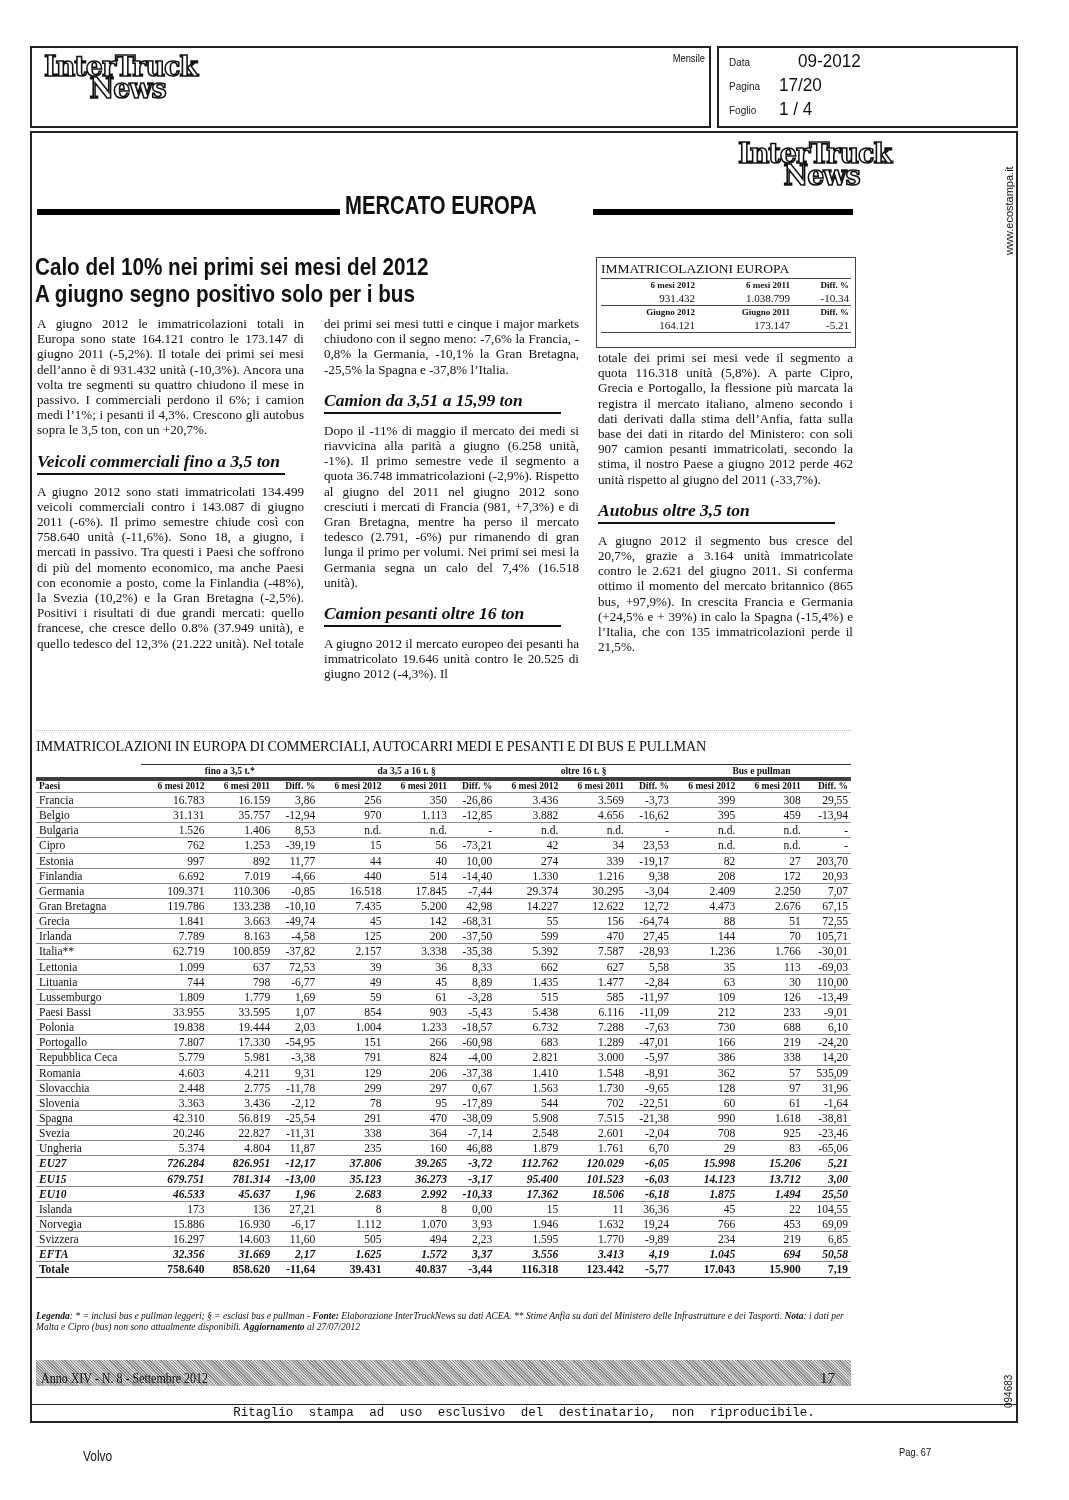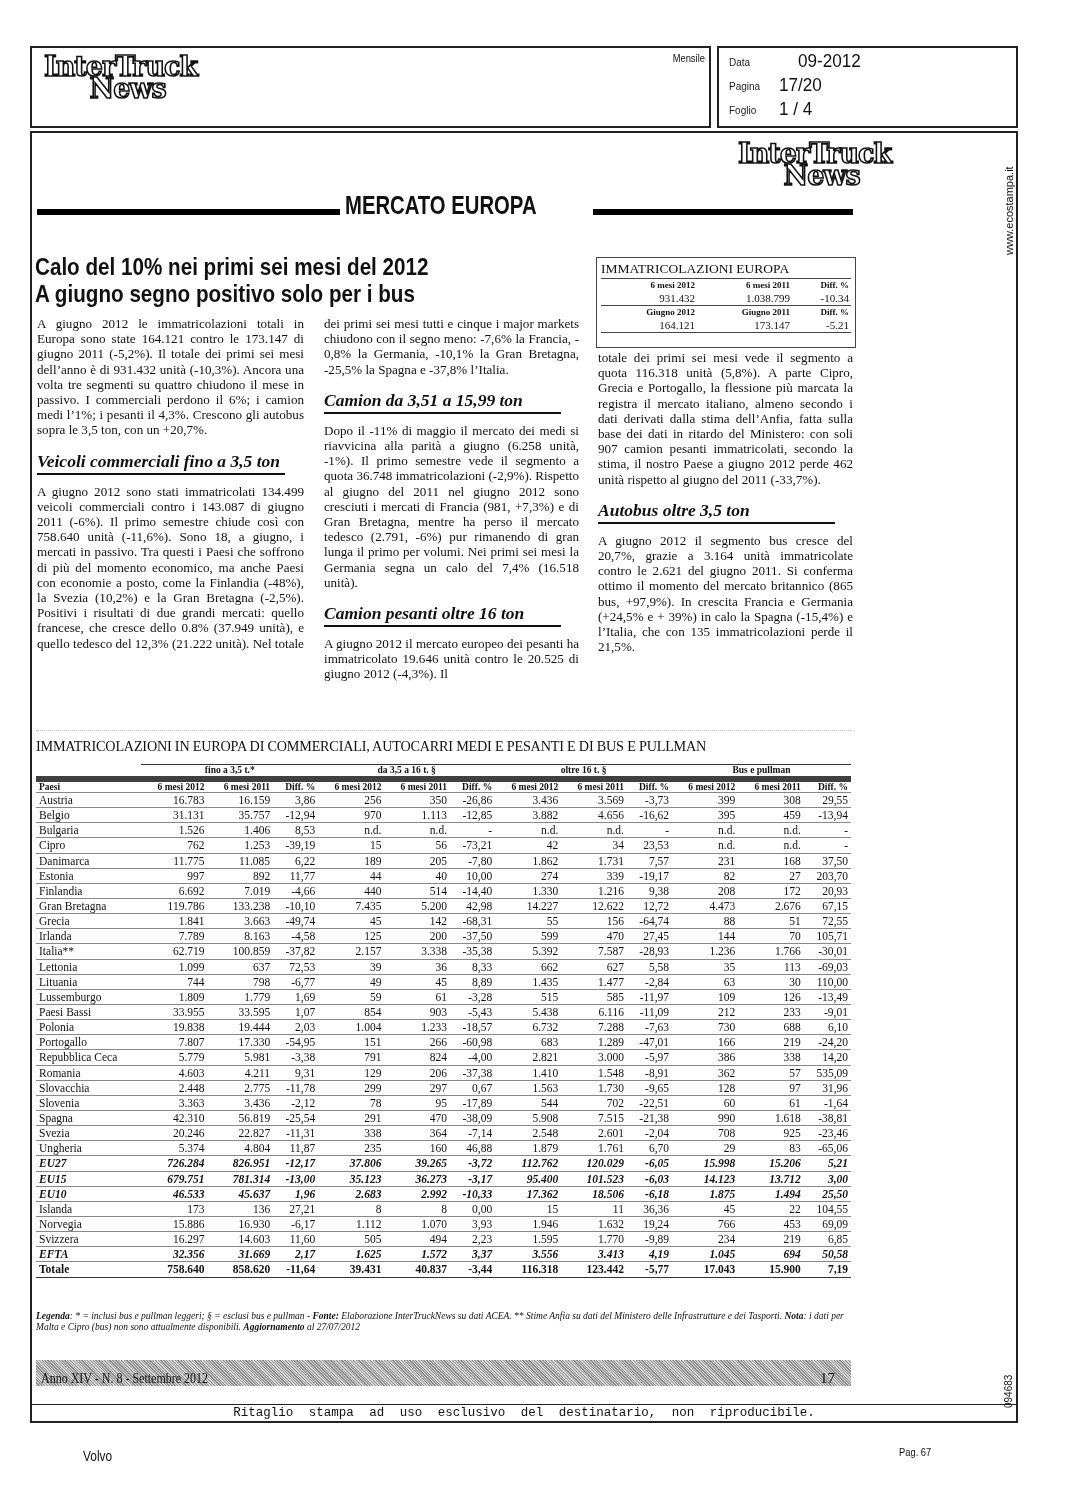--- a/index.html
+++ b/index.html
@@ -44,21 +44,21 @@
   
   .tbl-title { position: absolute; left: 36px; top: 738px; font-size: 14.2px; white-space: nowrap; letter-spacing: -0.2px; }
   .bigtbl { position: absolute; left: 36px; top: 755px; width: 815px; border-collapse: collapse; font-size: 11.5px; margin-top: 9px; }
   .bigtbl th { font-weight: bold; font-size: 9.5px; text-align: right; padding: 0 3px; height: 14px; white-space: nowrap; }
   .bigtbl th.grp { text-align: center; font-size: 9.5px; border-top: 1px solid #333; }
   .bigtbl th.paesi { text-align: left; }
   .bigtbl td { text-align: right; padding: 0 3px; height: 15.15px; border-top: 1px solid #888; white-space: nowrap; }
   .bigtbl td.paese { text-align: left; }
   .bigtbl tr.sub td { font-style: italic; font-weight: bold; }
   .bigtbl tr.tot td { font-weight: bold; border-bottom: 1px solid #333; }
-  .bigtbl tr.hdr2 th { border-top: 6px solid #404040; }
+  .bigtbl tr.hdr2 th { border-top: 4px solid #404040; }
   .legend { position: absolute; left: 36px; top: 1311px; width: 815px; font-size: 9.5px; font-style: italic; line-height: 11px; }
   .legend b { font-style: italic; }
 
   .dots { position: absolute; left: 36px; top: 730px; width: 815px; height: 2px; border-top: 1px dotted #bbb; }
 
   
   .band { position: absolute; left: 36px; top: 1360px; width: 815px; height: 26px;
           background: repeating-linear-gradient(45deg, #9a9a9a 0 1px, #cfcfcf 1px 2px, #8a8a8a 2px 3px, #d8d8d8 3px 4px); }
   .band .l { position: absolute; left: 5px; top: 10px; font-size: 15px; transform: scaleX(0.8); transform-origin: left; white-space: nowrap; color: #111; }
   .band .r { position: absolute; right: 16px; top: 10px; font-size: 15px; color: #111; }
@@ -182,21 +182,21 @@
         <th>6 mesi 2012</th>
         <th>6 mesi 2011</th>
         <th>Diff. %</th>
         <th>6 mesi 2012</th>
         <th>6 mesi 2011</th>
         <th>Diff. %</th>
       </tr>
   </thead>
   <tbody id="tbody">
       <tr>
-        <td class="paese">Austria</td>
+        <td class="paese">Francia</td>
         <td>16.783</td>
         <td>16.159</td>
         <td>3,86</td>
         <td>256</td>
         <td>350</td>
         <td>-26,86</td>
         <td>3.436</td>
         <td>3.569</td>
         <td>-3,73</td>
         <td>399</td>
@@ -242,35 +242,20 @@
         <td>56</td>
         <td>-73,21</td>
         <td>42</td>
         <td>34</td>
         <td>23,53</td>
         <td>n.d.</td>
         <td>n.d.</td>
         <td>-</td>
       </tr>
       <tr>
-        <td class="paese">Danimarca</td>
-        <td>11.775</td>
-        <td>11.085</td>
-        <td>6,22</td>
-        <td>189</td>
-        <td>205</td>
-        <td>-7,80</td>
-        <td>1.862</td>
-        <td>1.731</td>
-        <td>7,57</td>
-        <td>231</td>
-        <td>168</td>
-        <td>37,50</td>
-      </tr>
-      <tr>
         <td class="paese">Estonia</td>
         <td>997</td>
         <td>892</td>
         <td>11,77</td>
         <td>44</td>
         <td>40</td>
         <td>10,00</td>
         <td>274</td>
         <td>339</td>
         <td>-19,17</td>
@@ -285,20 +270,35 @@
         <td>-4,66</td>
         <td>440</td>
         <td>514</td>
         <td>-14,40</td>
         <td>1.330</td>
         <td>1.216</td>
         <td>9,38</td>
         <td>208</td>
         <td>172</td>
         <td>20,93</td>
+      </tr>
+      <tr>
+        <td class="paese">Germania</td>
+        <td>109.371</td>
+        <td>110.306</td>
+        <td>-0,85</td>
+        <td>16.518</td>
+        <td>17.845</td>
+        <td>-7,44</td>
+        <td>29.374</td>
+        <td>30.295</td>
+        <td>-3,04</td>
+        <td>2.409</td>
+        <td>2.250</td>
+        <td>7,07</td>
       </tr>
       <tr>
         <td class="paese">Gran Bretagna</td>
         <td>119.786</td>
         <td>133.238</td>
         <td>-10,10</td>
         <td>7.435</td>
         <td>5.200</td>
         <td>42,98</td>
         <td>14.227</td>

